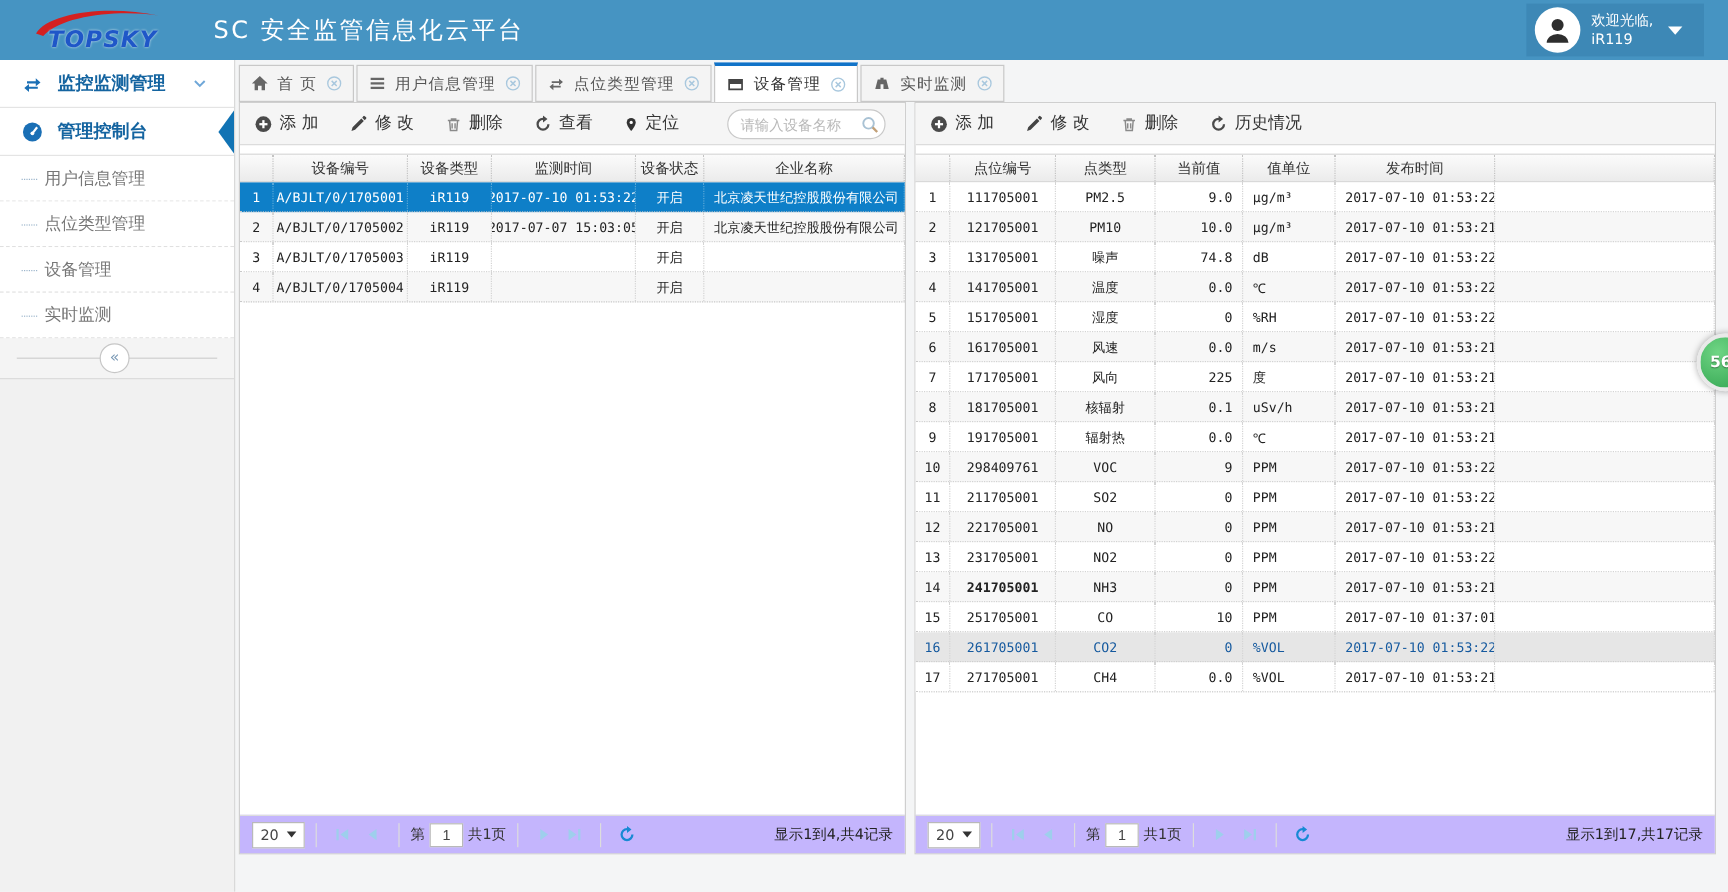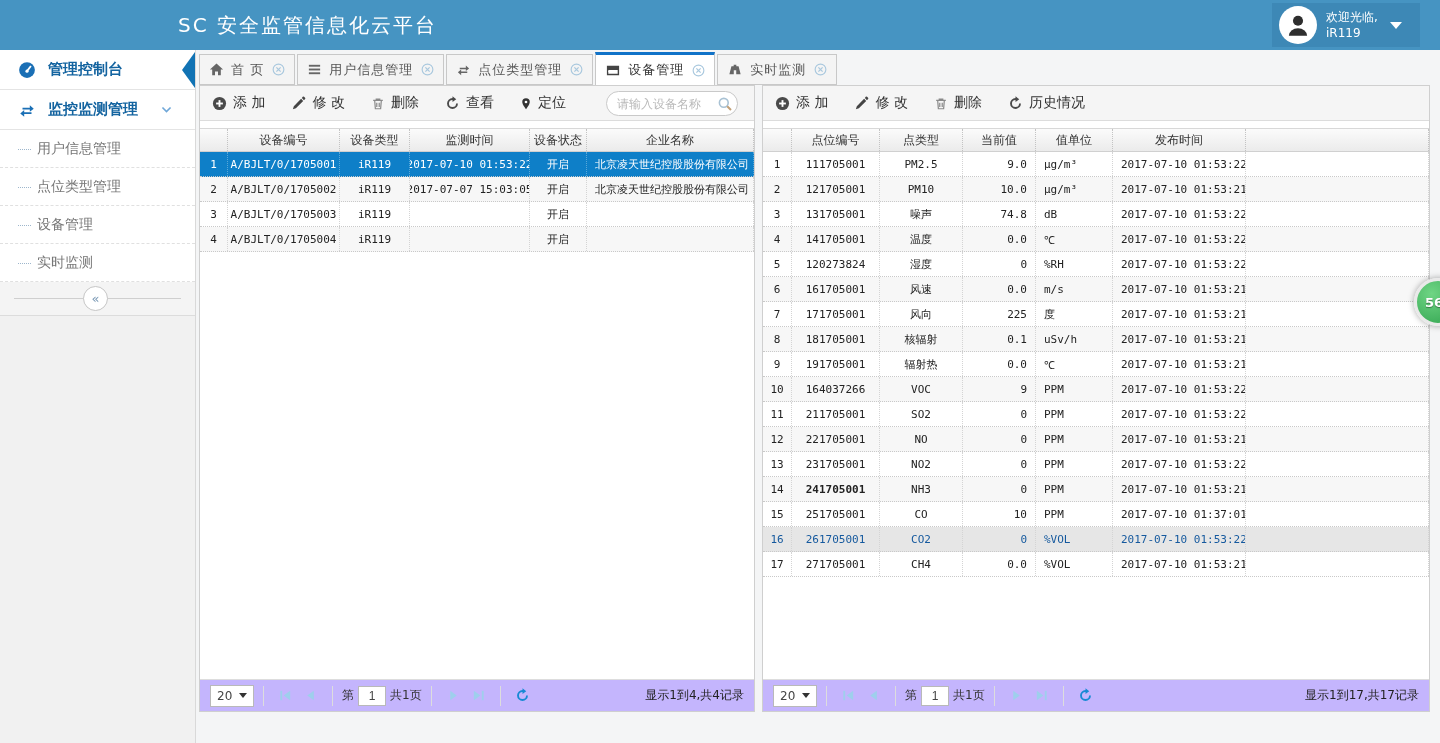--- a/index.html
+++ b/index.html
@@ -120,62 +120,68 @@
   .float-badge { position:absolute; left:1414px; top:278px; width:48px; height:48px;
     border-radius:50%; background:radial-gradient(circle at 35% 30%, #6fd584, #2fa24e);
     border:3px solid #e9e9e9; box-shadow:0 0 6px rgba(0,0,0,.35); color:#fff;
     font-size:13px; font-weight:bold; display:flex; align-items:center; cursor:pointer; }
   .float-badge span { margin-left:8px; text-shadow:0 1px 1px rgba(0,0,0,.4); }
 </style>
 </head>
 <body>
 
 <div class="topbar">
+  <div class="logo">
+    <svg width="130" height="42" viewBox="0 0 130 42">
+      <path d="M8 24 C 18 6, 70 0, 110 9 C 80 4, 30 8, 14 26 Z" fill="#d42020"></path>
+    </svg>
+    <div class="logo-text">TOPSKY</div>
+  </div>
   <div class="app-title">SC  安全监管信息化云平台</div>
   <div class="userbox">
     <div class="avatar">
       <svg width="26" height="26" viewBox="0 0 16 16">
         <circle cx="8" cy="5.4" r="3.1" fill="#2e2e2e"></circle>
         <path d="M2.4 14.6 a5.6 4.6 0 0 1 11.2 0 z" fill="#2e2e2e"></path>
       </svg>
     </div>
     <div class="welcome">
       <div>欢迎光临,</div>
       <div>iR119</div>
     </div>
     <div class="caret-down"></div>
   </div>
 </div>
 
 <div class="sidebar">
   <div class="side-top" id="side-sections">
       <div class="side-section">
         <span class="s-icon">
+          <svg width="18" height="18" viewBox="0 0 16 16" fill="currentColor">
+            <path d="M4 6 H10.5 V3.8 L14 6.8 L10.5 9.6 V7.6 H4 Z"></path>
+            <path d="M12 10 H5.5 V8 L2 11 L5.5 14 V11.6 H12 Z"></path>
+          </svg>
+        </span>
+        <span class="s-label">监控监测管理</span>
+        <span class="chev">
+          <svg width="13" height="13" viewBox="0 0 16 16" fill="none" stroke="currentColor" stroke-width="2">
+            <polyline points="3,5.5 8,10.5 13,5.5"></polyline>
+          </svg>
+        </span>
+      </div>
+      <div class="side-section">
+        <span class="s-icon">
           <svg width="18" height="18" viewBox="0 0 16 16">
             <circle cx="8" cy="8" r="7" fill="currentColor"></circle>
             <line x1="8" y1="9" x2="11.5" y2="4.5" stroke="#fff" stroke-width="1.6"></line>
             <circle cx="8" cy="9" r="1.4" fill="#fff"></circle>
           </svg>
         </span>
         <span class="s-label">管理控制台</span>
         <div class="active-wedge"></div>
-      </div>
-      <div class="side-section">
-        <span class="s-icon">
-          <svg width="18" height="18" viewBox="0 0 16 16" fill="currentColor">
-            <path d="M4 6 H10.5 V3.8 L14 6.8 L10.5 9.6 V7.6 H4 Z"></path>
-            <path d="M12 10 H5.5 V8 L2 11 L5.5 14 V11.6 H12 Z"></path>
-          </svg>
-        </span>
-        <span class="s-label">监控监测管理</span>
-        <span class="chev">
-          <svg width="13" height="13" viewBox="0 0 16 16" fill="none" stroke="currentColor" stroke-width="2">
-            <polyline points="3,5.5 8,10.5 13,5.5"></polyline>
-          </svg>
-        </span>
       </div>
     </div>
   <div class="submenu" id="side-submenu">
       <div class="sub-item">
         <span>用户信息管理</span>
       </div>
       <div class="sub-item">
         <span>点位类型管理</span>
       </div>
       <div class="sub-item">
@@ -486,21 +492,21 @@
         <div class="c al-c rownum" style="flex: 0 0 29px;">4</div>
         <div class="c al-c" style="flex: 0 0 88px;">141705001</div>
         <div class="c al-c" style="flex: 0 0 83px;">温度</div>
         <div class="c al-r" style="flex: 0 0 73px;">0.0</div>
         <div class="c al-l" style="flex: 0 0 77px;">℃</div>
         <div class="c al-l" style="flex: 0 0 133px;">2017-07-10 01:53:22</div>
         <div class="c al-l" style="flex: 1 1 0%;"></div>
       </div>
       <div class="g-row">
         <div class="c al-c rownum" style="flex: 0 0 29px;">5</div>
-        <div class="c al-c" style="flex: 0 0 88px;">120273824</div>
+        <div class="c al-c" style="flex: 0 0 88px;">151705001</div>
         <div class="c al-c" style="flex: 0 0 83px;">湿度</div>
         <div class="c al-r" style="flex: 0 0 73px;">0</div>
         <div class="c al-l" style="flex: 0 0 77px;">%RH</div>
         <div class="c al-l" style="flex: 0 0 133px;">2017-07-10 01:53:22</div>
         <div class="c al-l" style="flex: 1 1 0%;"></div>
       </div>
       <div class="g-row even">
         <div class="c al-c rownum" style="flex: 0 0 29px;">6</div>
         <div class="c al-c" style="flex: 0 0 88px;">161705001</div>
         <div class="c al-c" style="flex: 0 0 83px;">风速</div>
@@ -531,21 +537,21 @@
         <div class="c al-c rownum" style="flex: 0 0 29px;">9</div>
         <div class="c al-c" style="flex: 0 0 88px;">191705001</div>
         <div class="c al-c" style="flex: 0 0 83px;">辐射热</div>
         <div class="c al-r" style="flex: 0 0 73px;">0.0</div>
         <div class="c al-l" style="flex: 0 0 77px;">℃</div>
         <div class="c al-l" style="flex: 0 0 133px;">2017-07-10 01:53:21</div>
         <div class="c al-l" style="flex: 1 1 0%;"></div>
       </div>
       <div class="g-row even">
         <div class="c al-c rownum" style="flex: 0 0 29px;">10</div>
-        <div class="c al-c" style="flex: 0 0 88px;">164037266</div>
+        <div class="c al-c" style="flex: 0 0 88px;">298409761</div>
         <div class="c al-c" style="flex: 0 0 83px;">VOC</div>
         <div class="c al-r" style="flex: 0 0 73px;">9</div>
         <div class="c al-l" style="flex: 0 0 77px;">PPM</div>
         <div class="c al-l" style="flex: 0 0 133px;">2017-07-10 01:53:22</div>
         <div class="c al-l" style="flex: 1 1 0%;"></div>
       </div>
       <div class="g-row">
         <div class="c al-c rownum" style="flex: 0 0 29px;">11</div>
         <div class="c al-c" style="flex: 0 0 88px;">211705001</div>
         <div class="c al-c" style="flex: 0 0 83px;">SO2</div>

